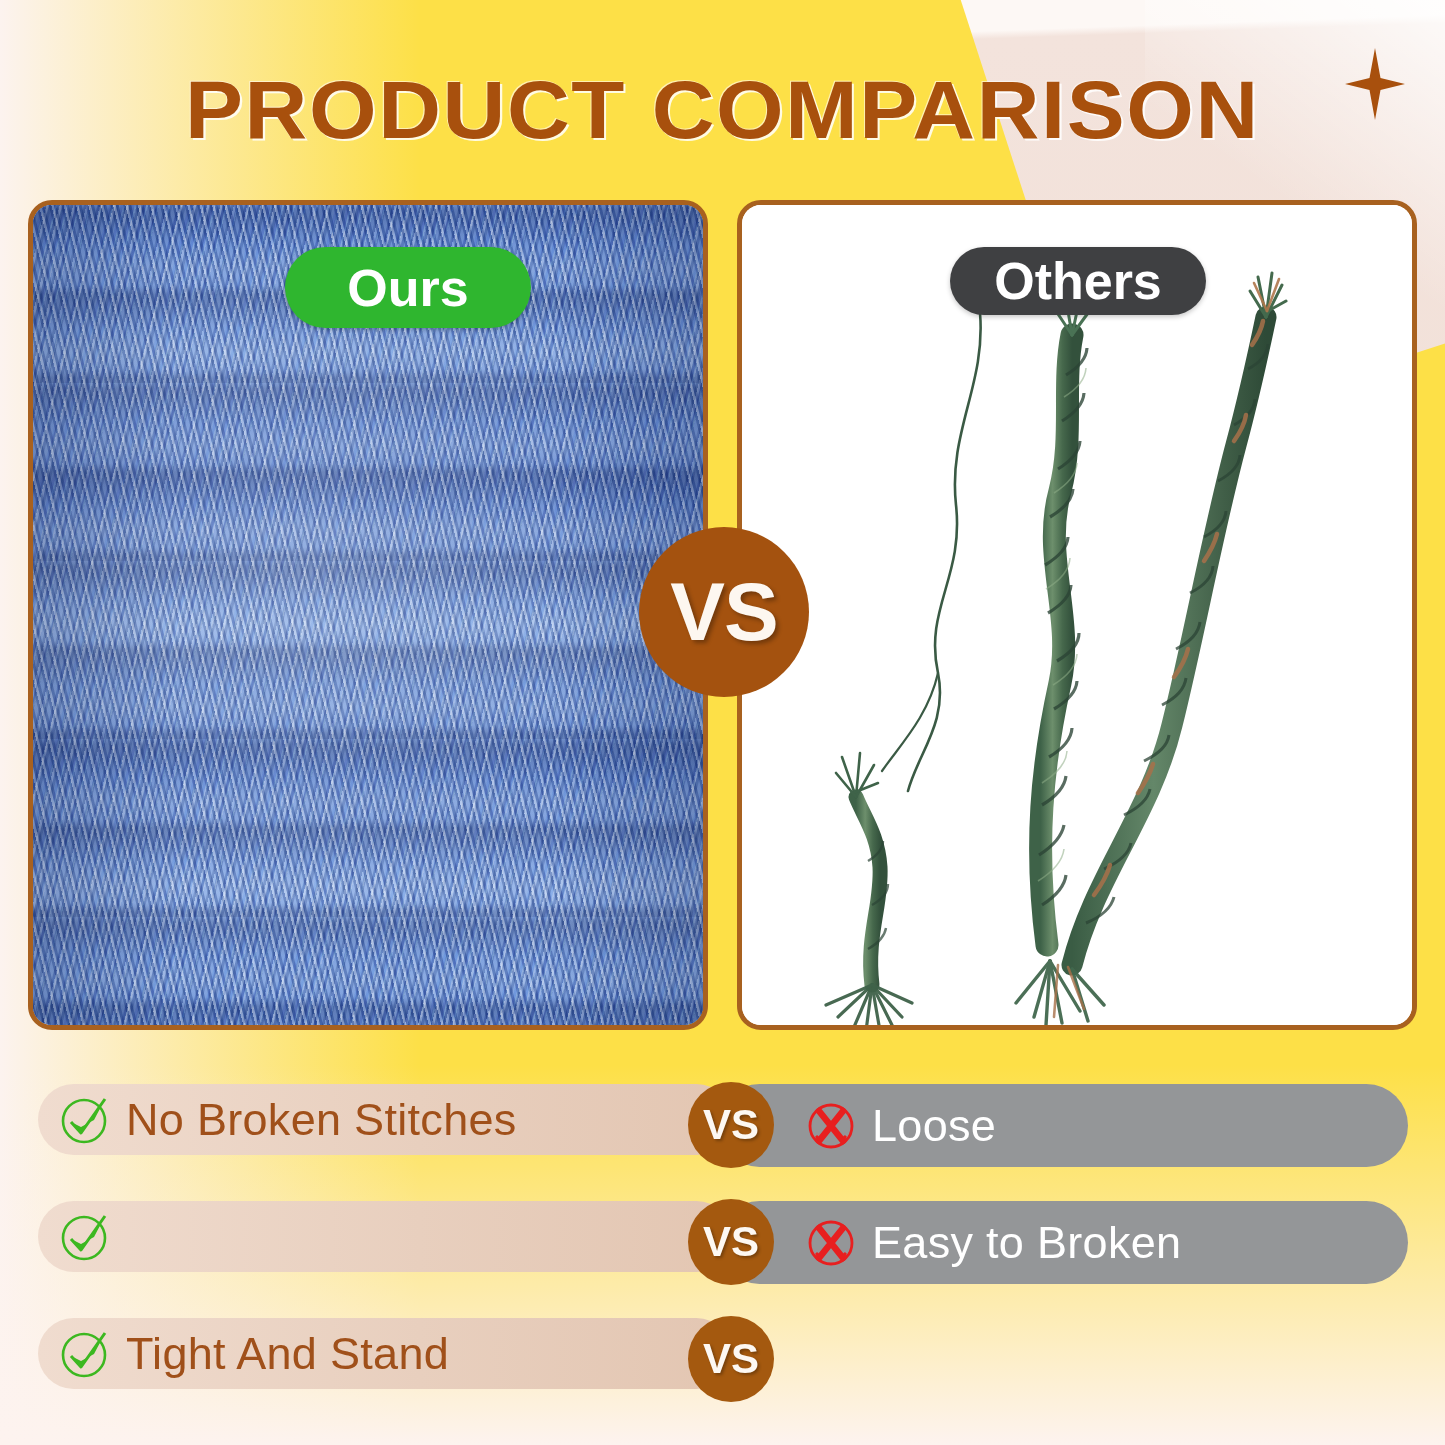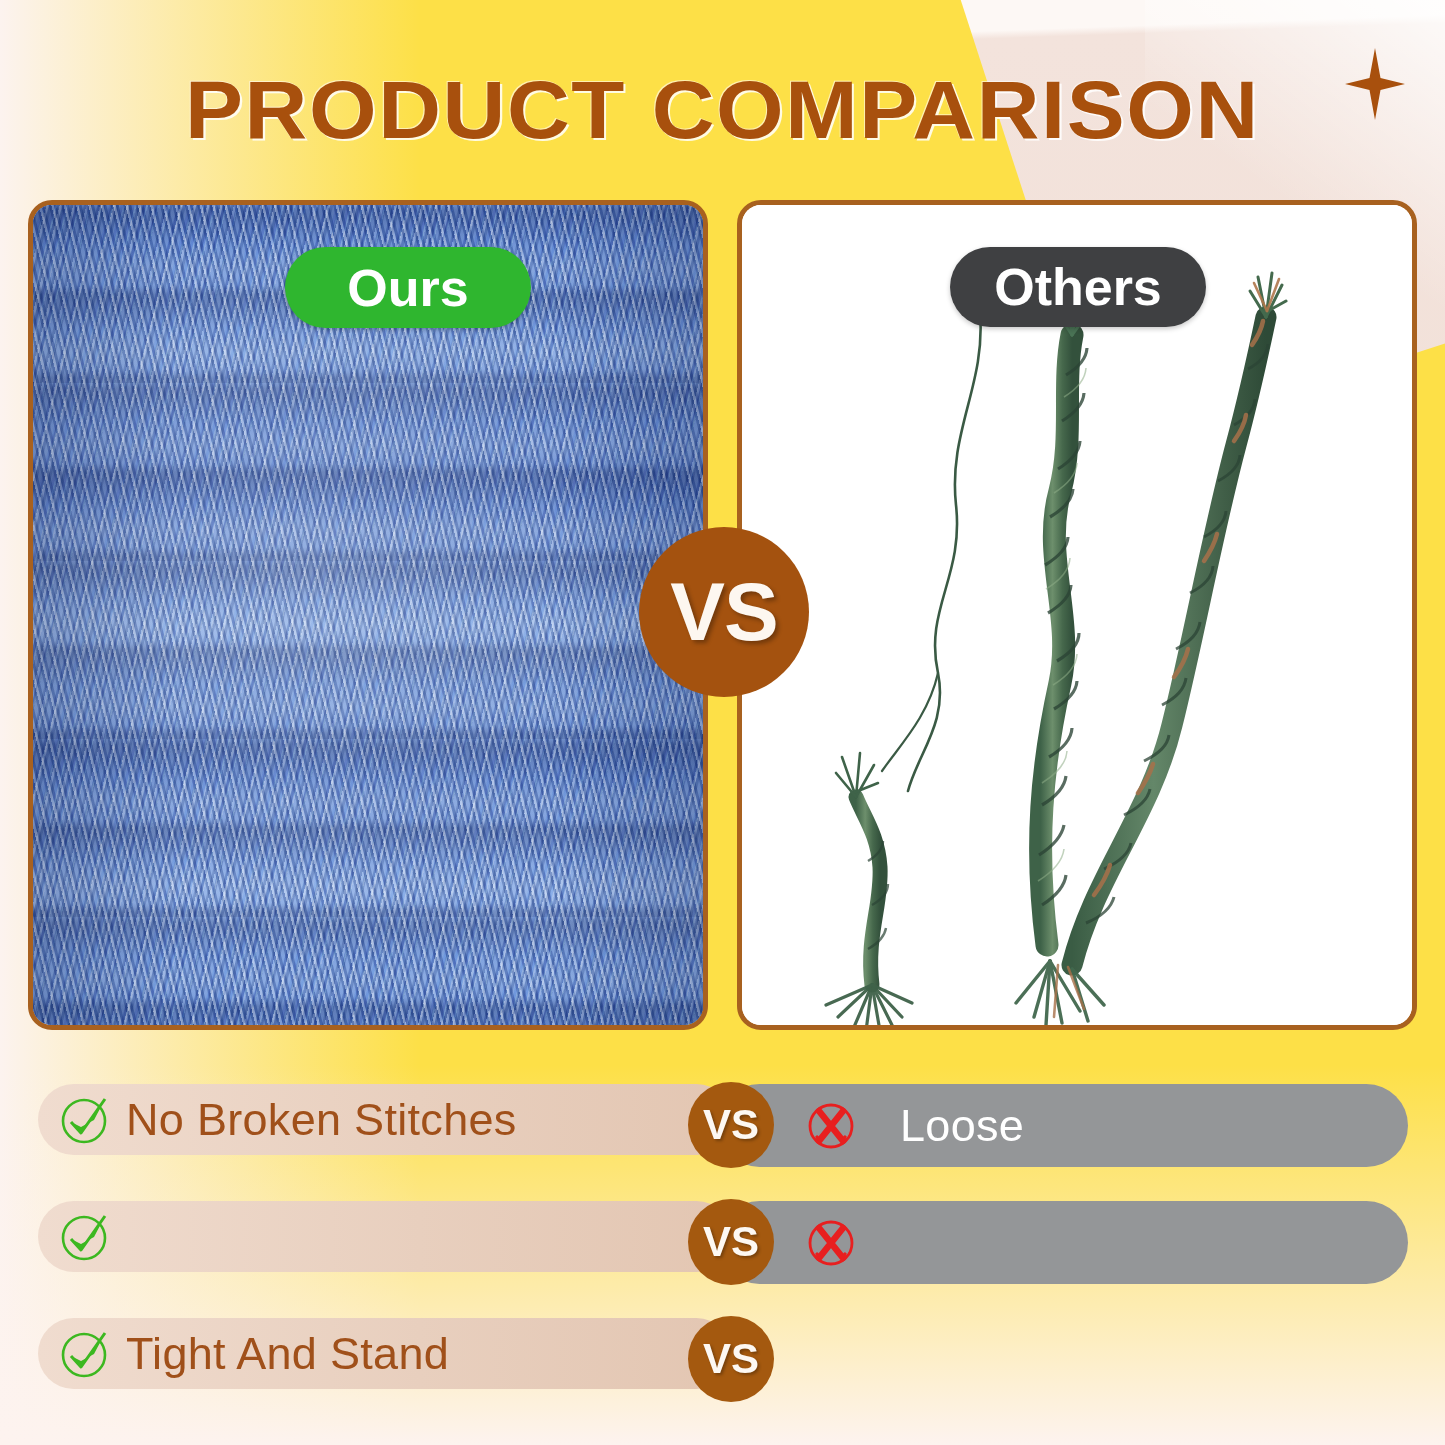--- a/index.html
+++ b/index.html
@@ -171,21 +171,21 @@
     left: 205px;
     width: 246px;
     height: 81px;
     background: #2fb62f;
     font-size: 52px;
     margin-left: 47px;
   }
   .badge-others {
     left: 208px;
     width: 256px;
-    height: 80px;
+    height: 68px;
     background: #3f4042;
     font-size: 52px;
   }
 
   
   .vs-big {
     position: absolute;
     left: 639px;
     top: 527px;
     width: 170px;
@@ -257,21 +257,20 @@
     font-family: "Liberation Sans Narrow", "Liberation Sans", sans-serif;
     letter-spacing: 0.3px;
     white-space: nowrap;
   }
   .row-label-others {
     font-size: 45px;
     color: #ffffff;
     font-family: "Liberation Sans Narrow", "Liberation Sans", sans-serif;
     letter-spacing: 0.3px;
     white-space: nowrap;
-    margin-left: 28px;
   }
   .vs-small {
     position: absolute;
     left: 688px;
     top: -2px;
     width: 86px;
     height: 86px;
     border-radius: 50%;
     background: #a4590f;
     display: flex;
@@ -484,20 +483,21 @@
       </div>
       <div class="vs-small">
         <span>VS</span>
       </div>
       <div class="bar-right">
         <svg class="row-icon-x" viewBox="0 0 50 50">
           <circle cx="25" cy="25" r="21" fill="none" stroke="#e81f1f" stroke-width="2.8"></circle>
           <path d="M13 10 L37 40 M37 10 L13 40" stroke="#e81f1f" stroke-width="6.5" stroke-linecap="round"></path>
           <path d="M36 40 L39 36 M14 40 L11 36" stroke="#e81f1f" stroke-width="3.4" stroke-linecap="round"></path>
         </svg>
+        <span class="row-label-others">Easy to Broken</span>
       </div>
     </div>
 
     <div class="row">
       <div class="bar-left">
         <svg class="row-icon" viewBox="0 0 52 52">
           <circle cx="24" cy="27" r="21" fill="none" stroke="#3cb820" stroke-width="2.6"></circle>
           <path d="M11 28 L21 39 L45 5 L34 26 L21 33 Z" fill="#3cb820"></path>
           <path d="M11 28 L21 39 L45 5" fill="none" stroke="#3cb820" stroke-width="3" stroke-linejoin="round"></path>
         </svg>

